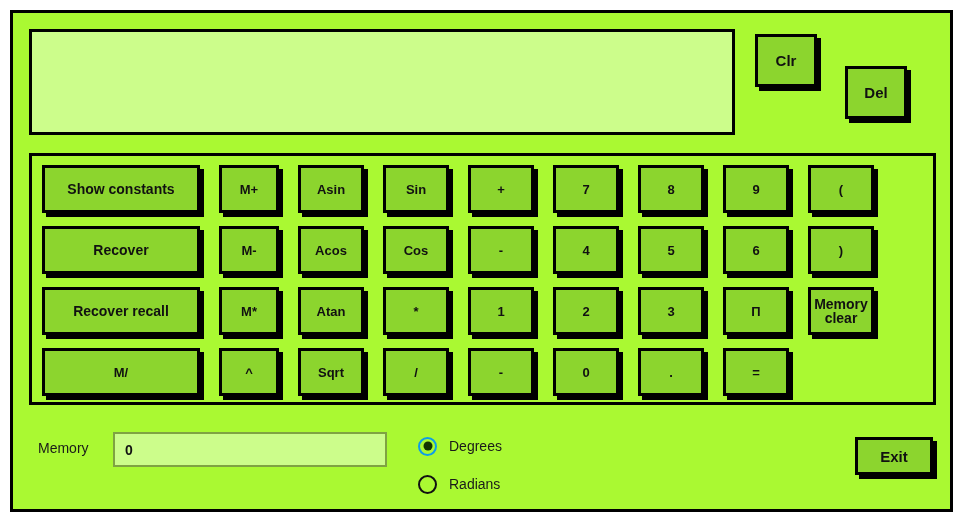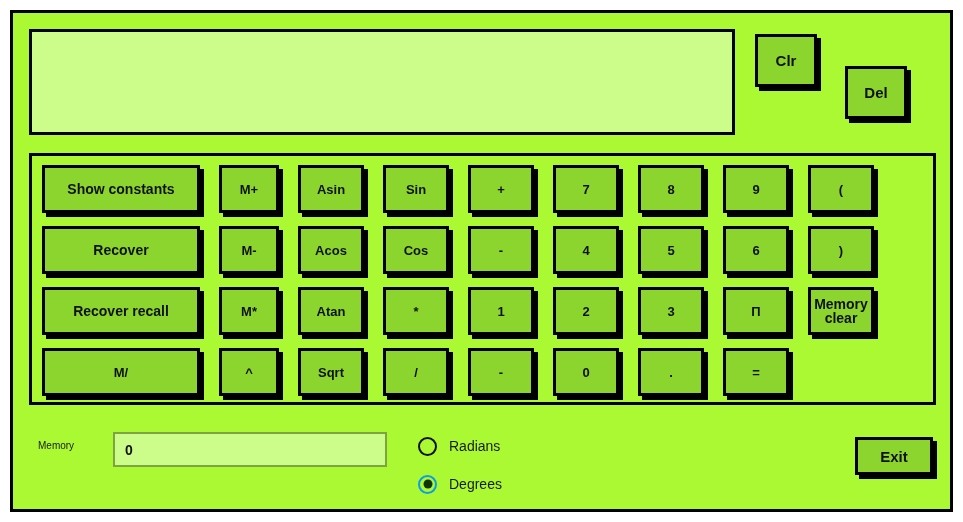--- a/index.html
+++ b/index.html
@@ -114,21 +114,21 @@
     line-height: 1;
   }
   .keybtn.sym { font-size: 13px; font-weight: bold; }
   .keybtn.wide { font-size: 14px; }
 
   
   #memory-label {
     position: absolute;
     left: 25px;
     top: 427px;
-    font-size: 10px;
+    font-size: 14px;
     color: #1a1a1a;
   }
   #memory-input {
     position: absolute;
     left: 100px;
     top: 419px;
     width: 274px;
     height: 35px;
     background: #ccfd8b;
     border: 2px solid #7fa342;
@@ -255,24 +255,24 @@
         <button class="keybtn sym">=</button>
       </div>
   </div>
 
   <span id="memory-label">Memory</span>
 
   <input id="memory-input" type="text" value="0" style="">
 
   <div id="mode-group">
     <label class="radio-row">
+      <span class="radio-mark checked"></span>
+      <span class="radio-text">Degrees</span>
+    </label>
+    <label class="radio-row">
       <span class="radio-mark"></span>
       <span class="radio-text">Radians</span>
     </label>
-    <label class="radio-row">
-      <span class="radio-mark checked"></span>
-      <span class="radio-text">Degrees</span>
-    </label>
   </div>
 
   <button id="exit-button">Exit</button>
 
 </div>
 
 </body></html>

